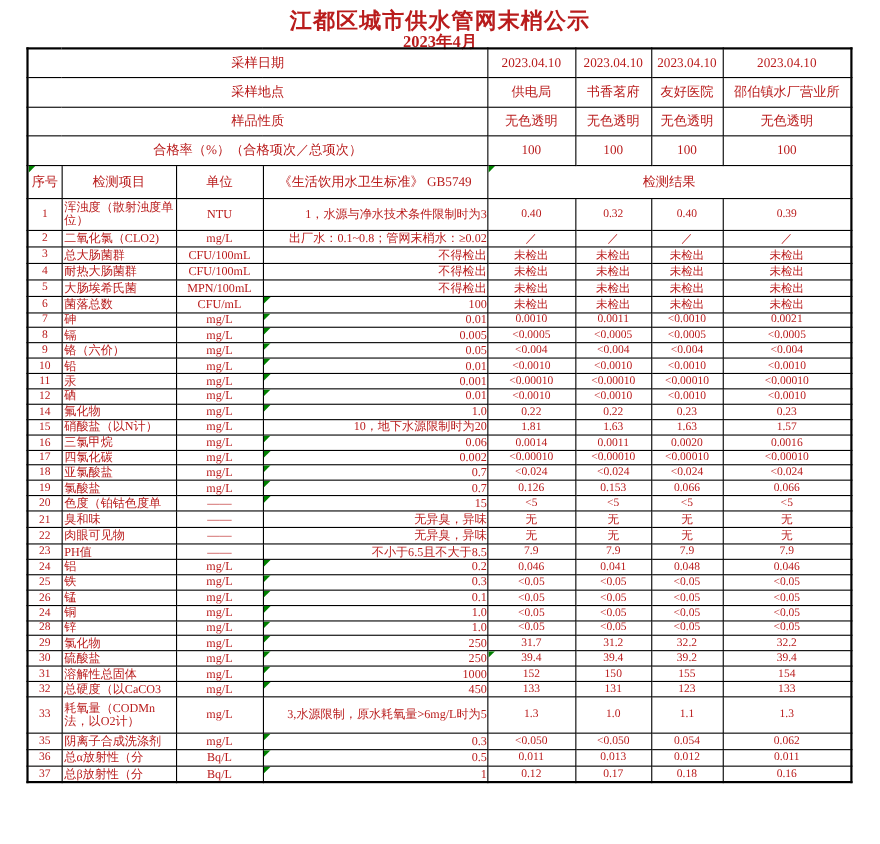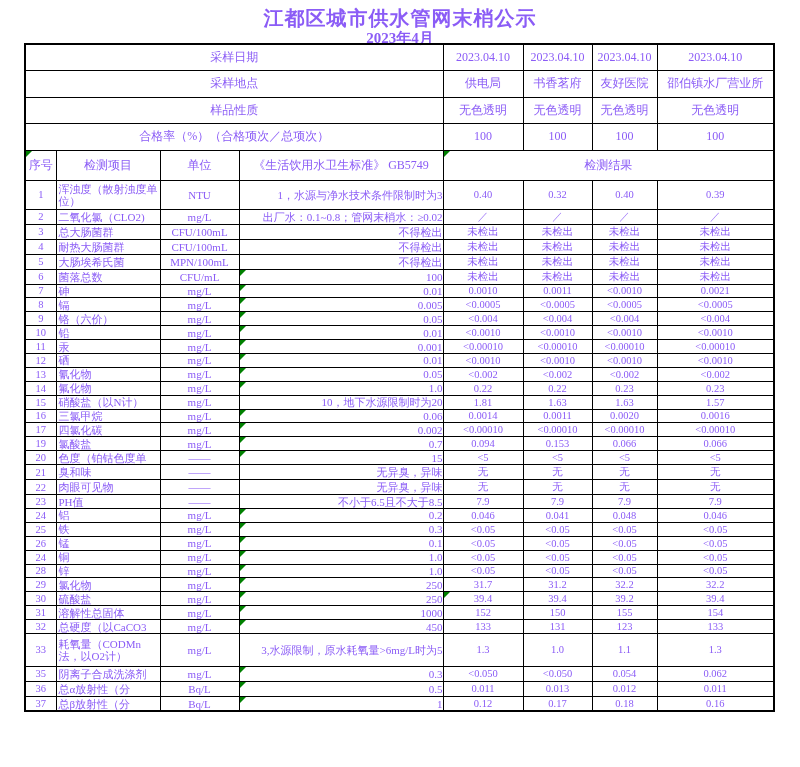--- a/index.html
+++ b/index.html
@@ -1,17 +1,17 @@
 <!DOCTYPE html>
 <html style="--flag-color: #008000;"><head>
 <meta charset="utf-8">
 <style>
   html,body{margin:0;padding:0;background:#fff;}
   .page{position:relative;width:800px;height:767px;background:#fff;overflow:hidden;
-        font-family:"Liberation Serif","DejaVu Serif",serif;color:#8b5cf6;}
+        font-family:"Liberation Serif","DejaVu Serif",serif;color:#b91c1c;}
   .title{position:absolute;top:5px;left:0;width:100%;text-align:center;
          font-family:"Liberation Sans","DejaVu Sans",sans-serif;
          font-weight:bold;font-size:20px;letter-spacing:1px;}
   .subtitle{position:absolute;top:29px;left:0;width:100%;text-align:center;
             font-size:15px;font-weight:bold;}
   table.report{position:absolute;left:24px;top:43px;width:750px;
                border-collapse:collapse;table-layout:fixed;border:2px solid #000;}
   td,th{border:1px solid #000;padding:0;margin:0;text-align:center;vertical-align:middle;
         overflow:hidden;font-weight:normal;white-space:nowrap;}
   tr.rh-meta{height:26.5px;margin-top:20px;}
@@ -204,30 +204,20 @@
           <td class="c-no">12</td>
           <td class="c-item">硒</td>
           <td class="c-unit">mg/L</td>
           <td class="c-std flag">0.01</td>
           <td class="c-res">&lt;0.0010</td>
           <td class="c-res">&lt;0.0010</td>
           <td class="c-res">&lt;0.0010</td>
           <td class="c-res">&lt;0.0010</td>
         </tr>
         <tr class="rh14s">
-          <td class="c-no">13</td>
-          <td class="c-item">氰化物</td>
-          <td class="c-unit">mg/L</td>
-          <td class="c-std flag">0.05</td>
-          <td class="c-res">&lt;0.002</td>
-          <td class="c-res">&lt;0.002</td>
-          <td class="c-res">&lt;0.002</td>
-          <td class="c-res">&lt;0.002</td>
-        </tr>
-        <tr class="rh14s">
           <td class="c-no">14</td>
           <td class="c-item">氟化物</td>
           <td class="c-unit">mg/L</td>
           <td class="c-std flag">1.0</td>
           <td class="c-res">0.22</td>
           <td class="c-res">0.22</td>
           <td class="c-res">0.23</td>
           <td class="c-res">0.23</td>
         </tr>
         <tr class="rh14s">
@@ -254,25 +244,35 @@
           <td class="c-no">17</td>
           <td class="c-item">四氯化碳</td>
           <td class="c-unit">mg/L</td>
           <td class="c-std flag">0.002</td>
           <td class="c-res">&lt;0.00010</td>
           <td class="c-res">&lt;0.00010</td>
           <td class="c-res">&lt;0.00010</td>
           <td class="c-res">&lt;0.00010</td>
         </tr>
         <tr class="rh14s">
+          <td class="c-no">18</td>
+          <td class="c-item">亚氯酸盐</td>
+          <td class="c-unit">mg/L</td>
+          <td class="c-std flag">0.7</td>
+          <td class="c-res">&lt;0.024</td>
+          <td class="c-res">&lt;0.024</td>
+          <td class="c-res">&lt;0.024</td>
+          <td class="c-res">&lt;0.024</td>
+        </tr>
+        <tr class="rh14s">
           <td class="c-no">19</td>
           <td class="c-item">氯酸盐</td>
           <td class="c-unit">mg/L</td>
           <td class="c-std flag">0.7</td>
-          <td class="c-res">0.094</td>
+          <td class="c-res">0.126</td>
           <td class="c-res">0.153</td>
           <td class="c-res">0.066</td>
           <td class="c-res">0.066</td>
         </tr>
         <tr class="rh14s">
           <td class="c-no">20</td>
           <td class="c-item">色度（铂钴色度单</td>
           <td class="c-unit">——</td>
           <td class="c-std flag">15</td>
           <td class="c-res">&lt;5</td>

